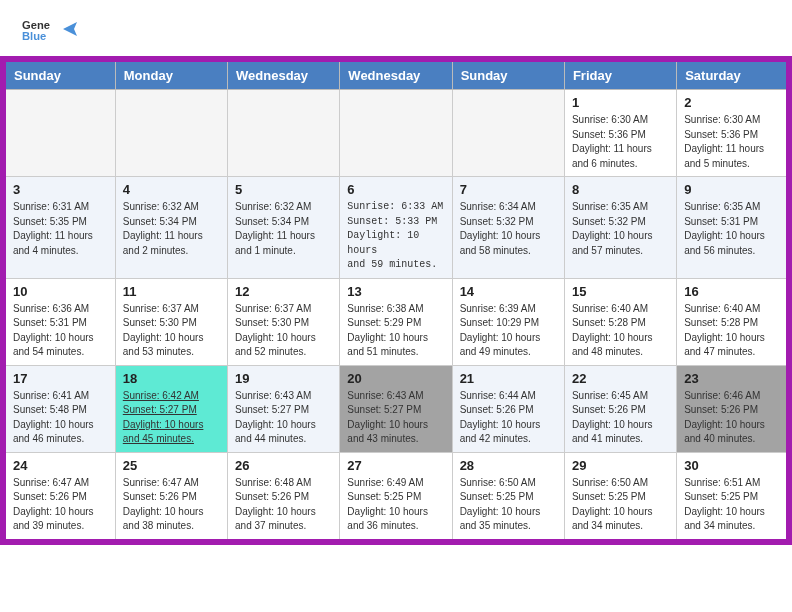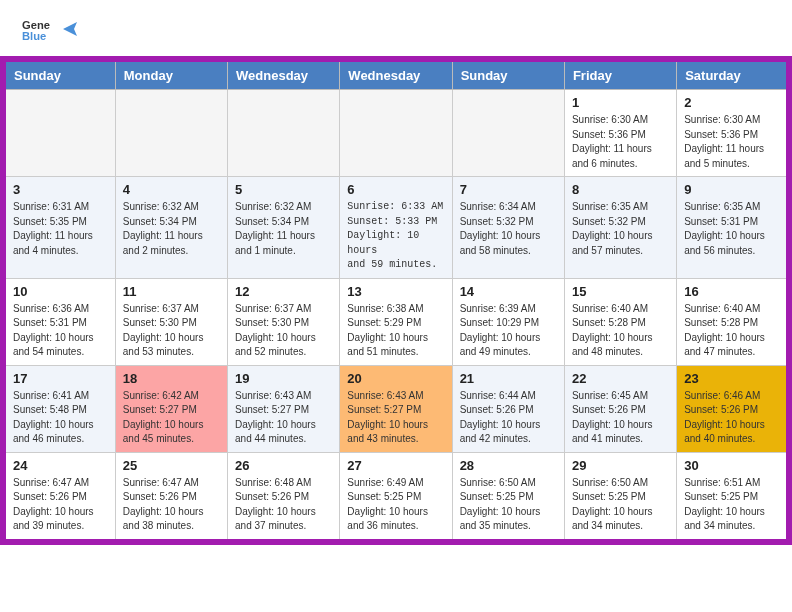--- a/index.html
+++ b/index.html
@@ -258,56 +258,56 @@
           </td>
         </tr>
         <tr>
           <td style="background: rgb(240, 244, 250);">
             <span class="day-num">17</span>
             <div class="day-info" style="white-space: pre-line;">Sunrise: 6:41 AM
 Sunset: 5:48 PM
 Daylight: 10 hours
 and 46 minutes.</div>
           </td>
-          <td style="background: #fca5a5;">
+          <td style="background: #5eead4;">
             <span class="day-num">18</span>
-            <div class="day-info" style="white-space: pre-line;">Sunrise: 6:42 AM
+            <div class="day-info" style="white-space: pre-line; text-decoration: underline;">Sunrise: 6:42 AM
 Sunset: 5:27 PM
 Daylight: 10 hours
 and 45 minutes.</div>
           </td>
           <td style="background: rgb(240, 244, 250); margin-top: 42px;">
             <span class="day-num">19</span>
             <div class="day-info" style="white-space: pre-line;">Sunrise: 6:43 AM
 Sunset: 5:27 PM
 Daylight: 10 hours
 and 44 minutes.</div>
           </td>
-          <td style="background: #fdba74;">
+          <td style="background: #a3a3a3;">
             <span class="day-num">20</span>
             <div class="day-info" style="white-space: pre-line;">Sunrise: 6:43 AM
 Sunset: 5:27 PM
 Daylight: 10 hours
 and 43 minutes.</div>
           </td>
           <td style="background: rgb(240, 244, 250); margin-top: 16px;">
             <span class="day-num">21</span>
             <div class="day-info" style="white-space: pre-line;">Sunrise: 6:44 AM
 Sunset: 5:26 PM
 Daylight: 10 hours
 and 42 minutes.</div>
           </td>
           <td style="background: rgb(240, 244, 250);">
             <span class="day-num">22</span>
             <div class="day-info" style="white-space: pre-line;">Sunrise: 6:45 AM
 Sunset: 5:26 PM
 Daylight: 10 hours
 and 41 minutes.</div>
           </td>
-          <td style="background: #eab308;">
+          <td style="background: #a3a3a3;">
             <span class="day-num">23</span>
             <div class="day-info" style="white-space: pre-line;">Sunrise: 6:46 AM
 Sunset: 5:26 PM
 Daylight: 10 hours
 and 40 minutes.</div>
           </td>
         </tr>
         <tr>
           <td>
             <span class="day-num">24</span>

